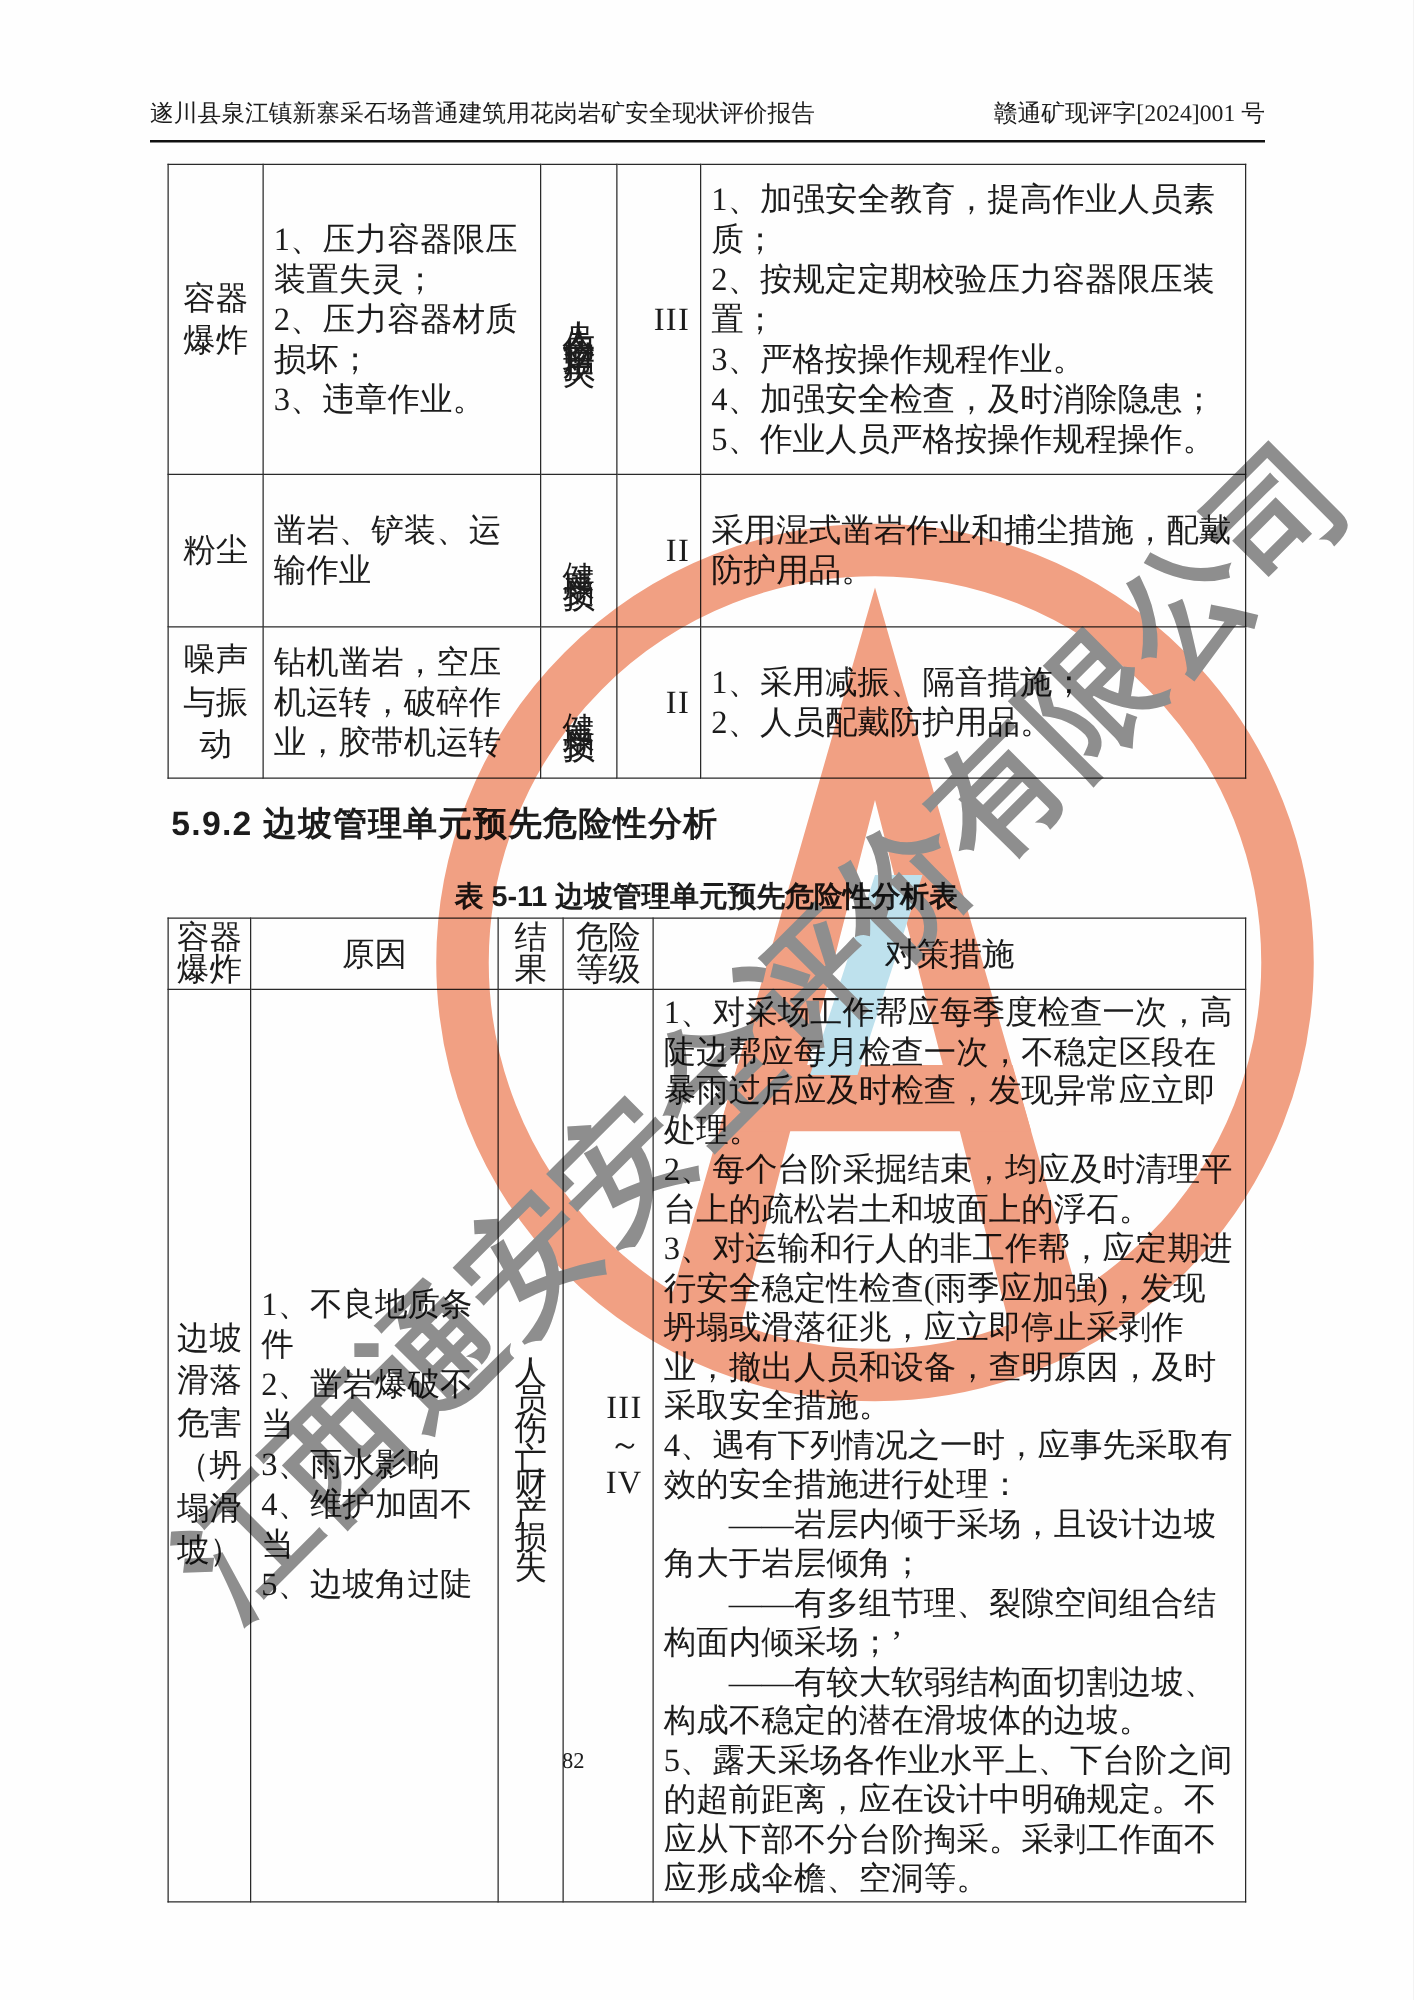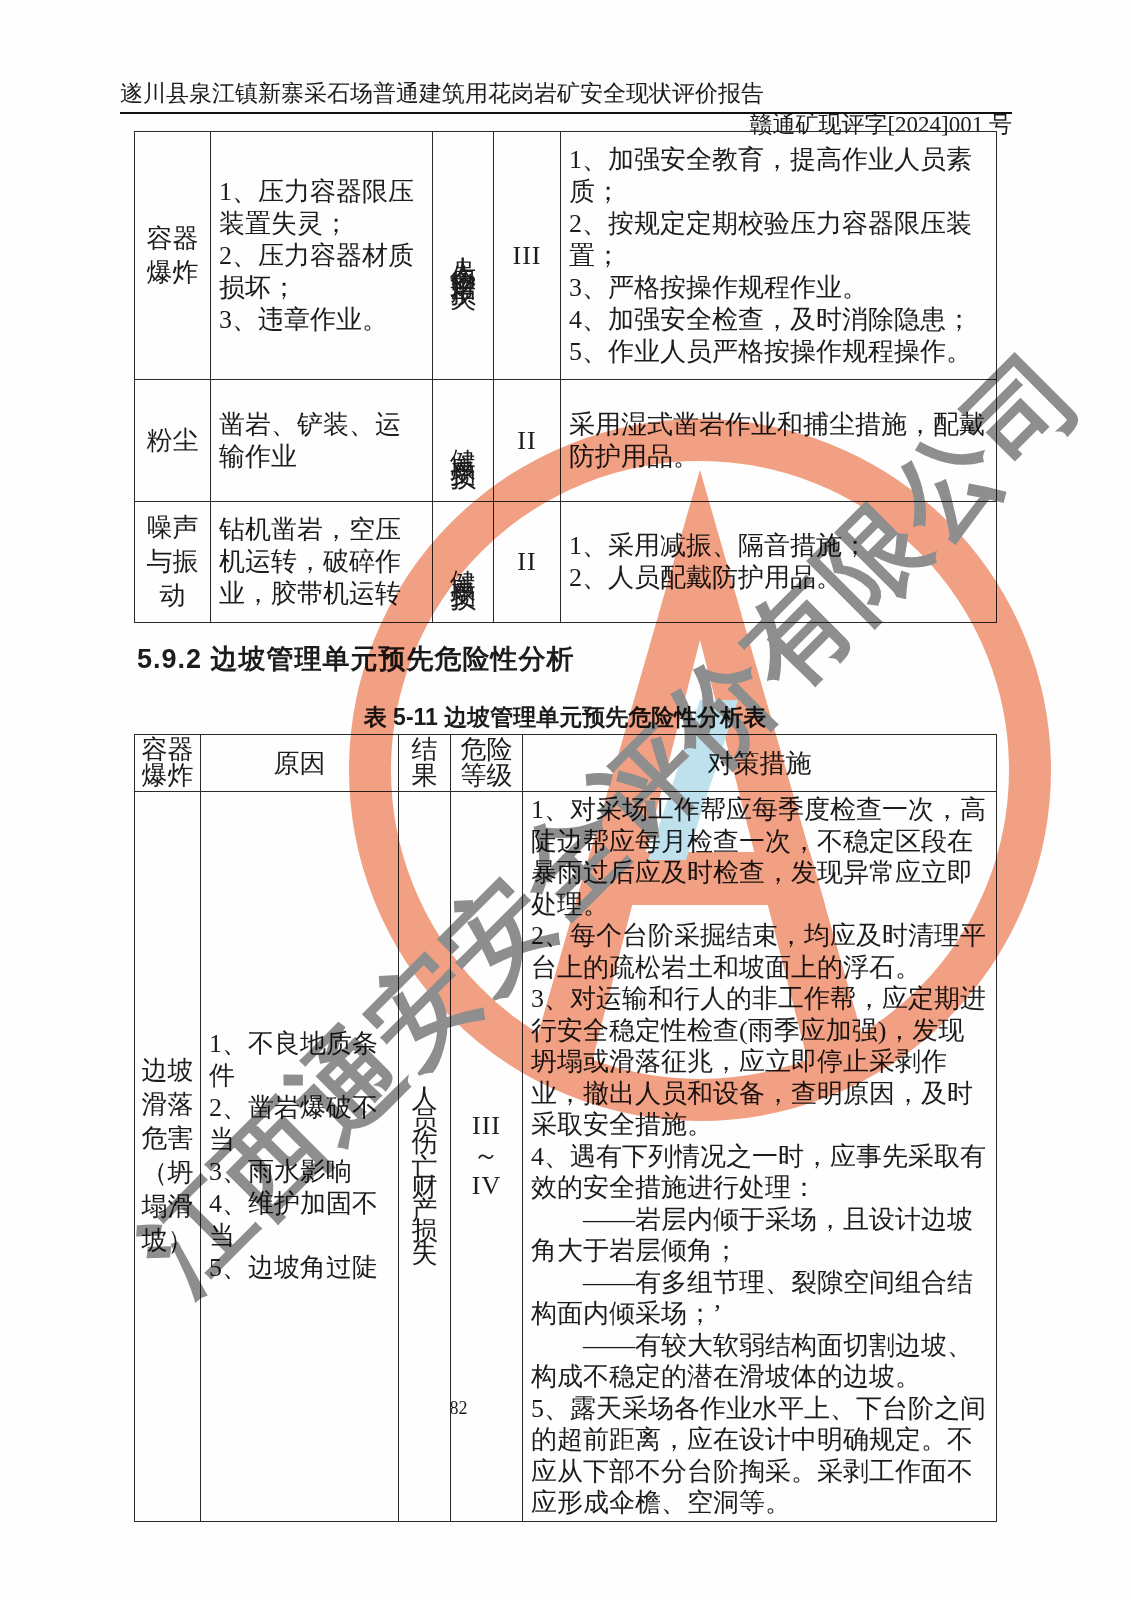--- a/index.html
+++ b/index.html
@@ -2,35 +2,35 @@
 <html><head>
 <meta charset="utf-8">
 <style>
   html,body{margin:0;padding:0;background:#e8e8e8;}
   .page{
     position:relative;width:1131px;height:1600px;background:#fefefe;
     margin:0 auto;overflow:hidden;
     font-family:"Liberation Serif","DejaVu Serif",serif;color:#1c1c1c;
   }
   
-  .doc-header{position:absolute;top:78px;left:120px;width:892px;font-size:23px;}
+  .doc-header{position:absolute;top:78px;left:120px;width:892px;font-size:19px;}
   .doc-header .hleft{float:left;}
   .doc-header .hright{float:right;}
   .header-rule{position:absolute;top:112px;left:120px;width:892px;height:0;border-top:2px solid #111;}
   
   table{border-collapse:collapse;table-layout:fixed;}
   td,th{border:1.5px solid #2a2a2a;font-weight:normal;font-size:26px;
         padding:2px 8px;vertical-align:middle;overflow:hidden;}
   .t-wrap{position:absolute;left:134px;width:862px;}
   .tbl{width:862px;}
   .cell-pre{white-space:pre-line;line-height:32px;}
   .cell-pre2{white-space:pre-line;line-height:31.5px;}
   .hazard{ text-align:center;word-break:break-all;line-height:34px;padding:2px 6px;margin-left:40px;}
   .cause{ line-height:32px;word-break:break-all;}
-  .level{ text-align:center;line-height:30px;letter-spacing:1px;}
+  .level{ text-align:right;line-height:30px;letter-spacing:1px;}
   .vertcell{text-align:center;padding:2px 0;}
   .vert{writing-mode:vertical-rl;text-orientation:upright;display:inline-block;}
   .ls4{letter-spacing:5px;}
   .ls1{letter-spacing:4px;}
   .ls22{letter-spacing:22px;}
   .measures-top{vertical-align:top;}
   
   .sec-heading{position:absolute;left:137px;top:641px;font-size:27px;font-weight:bold;
                font-family:"Liberation Sans","DejaVu Sans",sans-serif;letter-spacing:1px;}
   .tbl-caption{position:absolute;left:134px;top:702px;width:862px;text-align:center;

